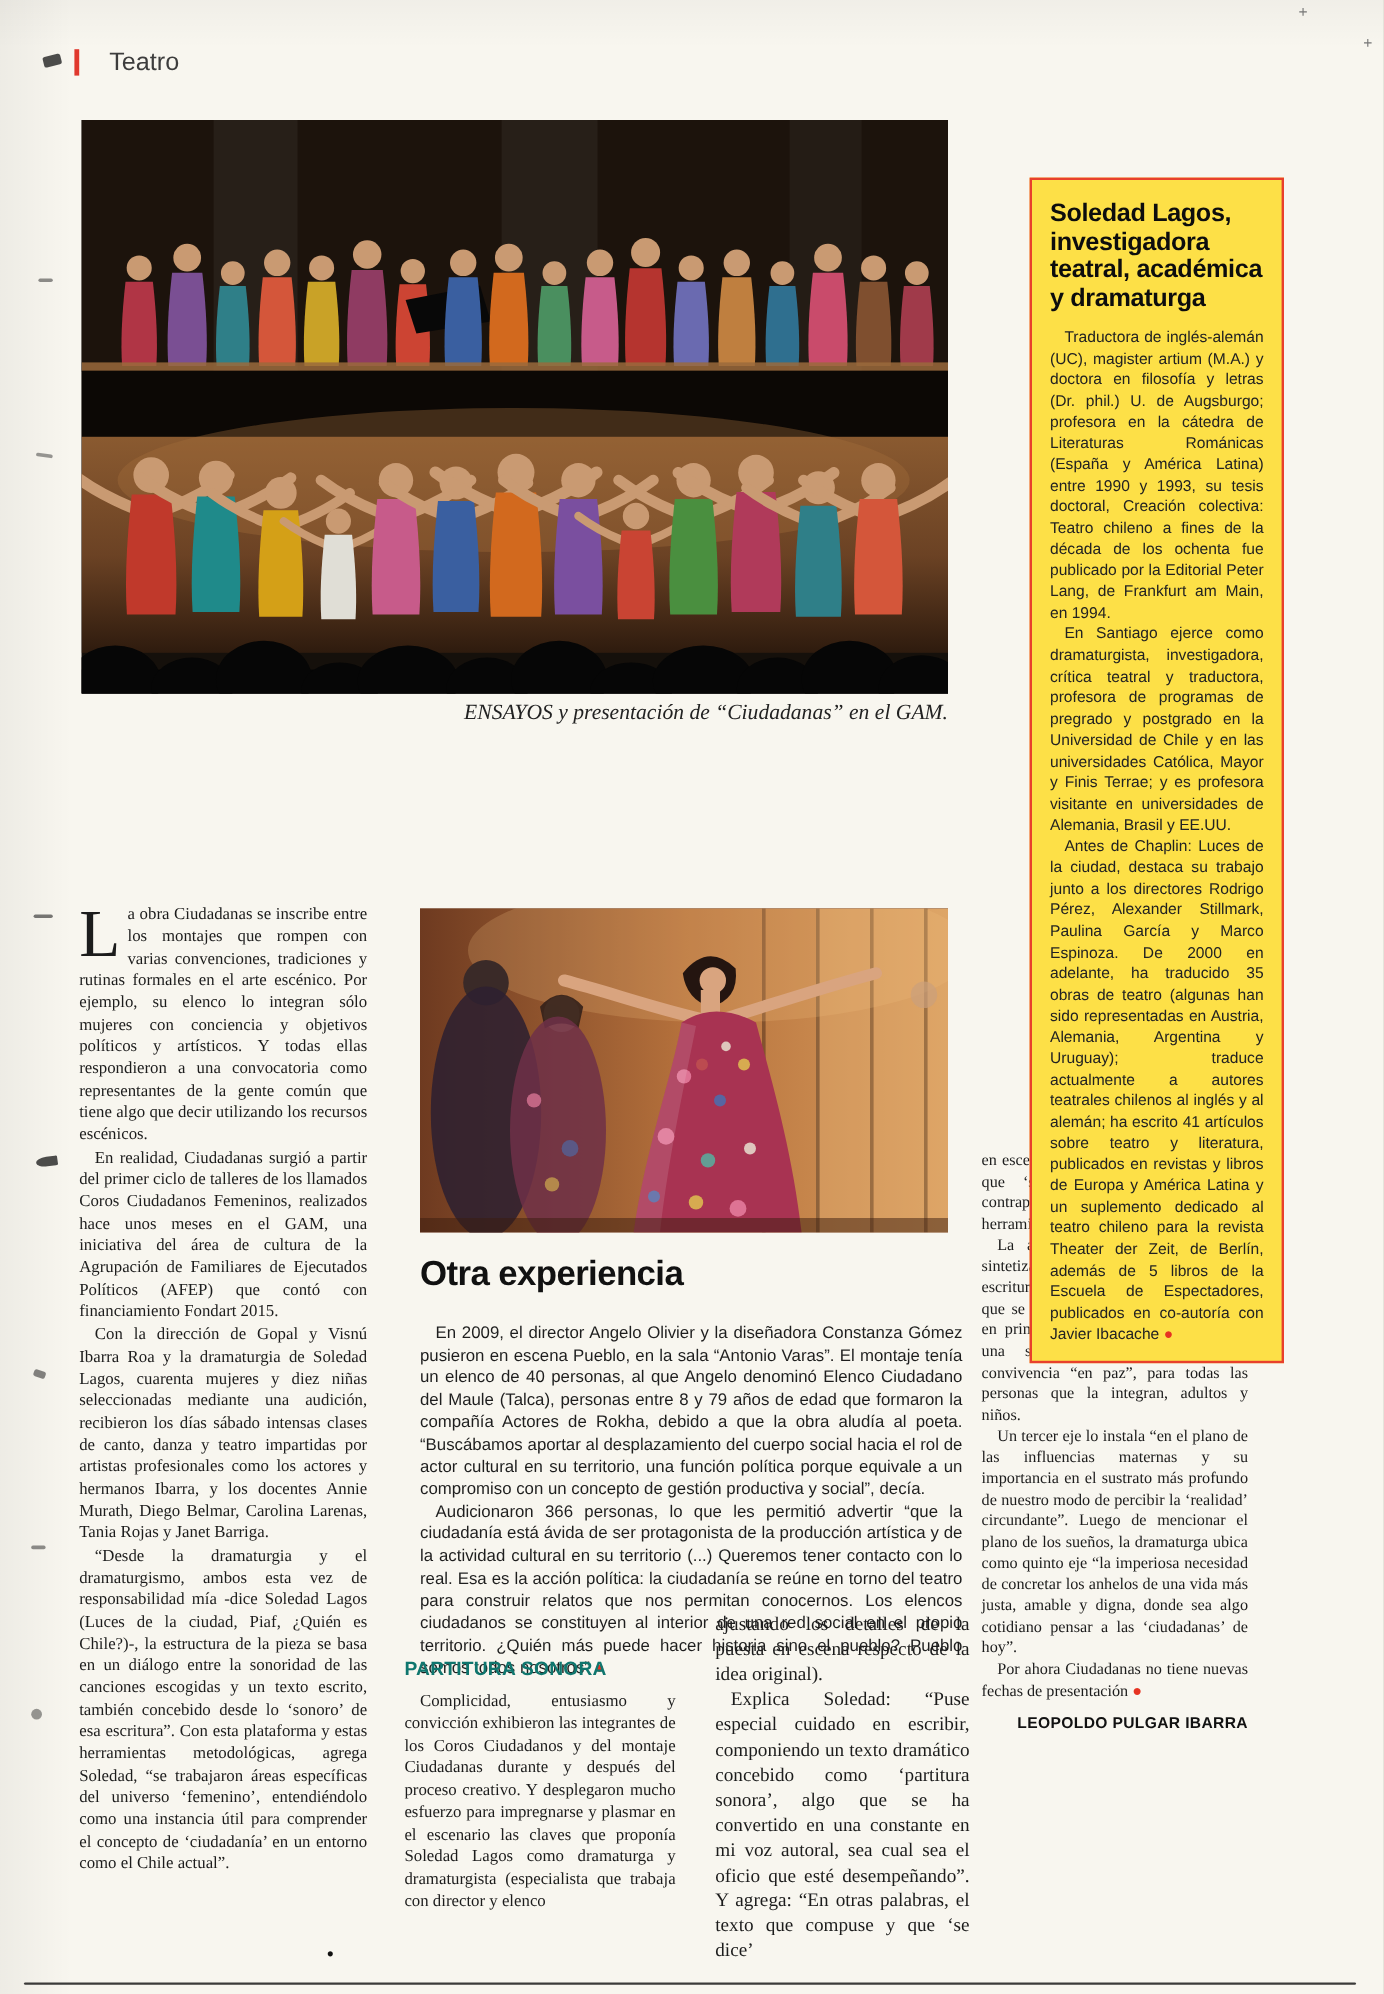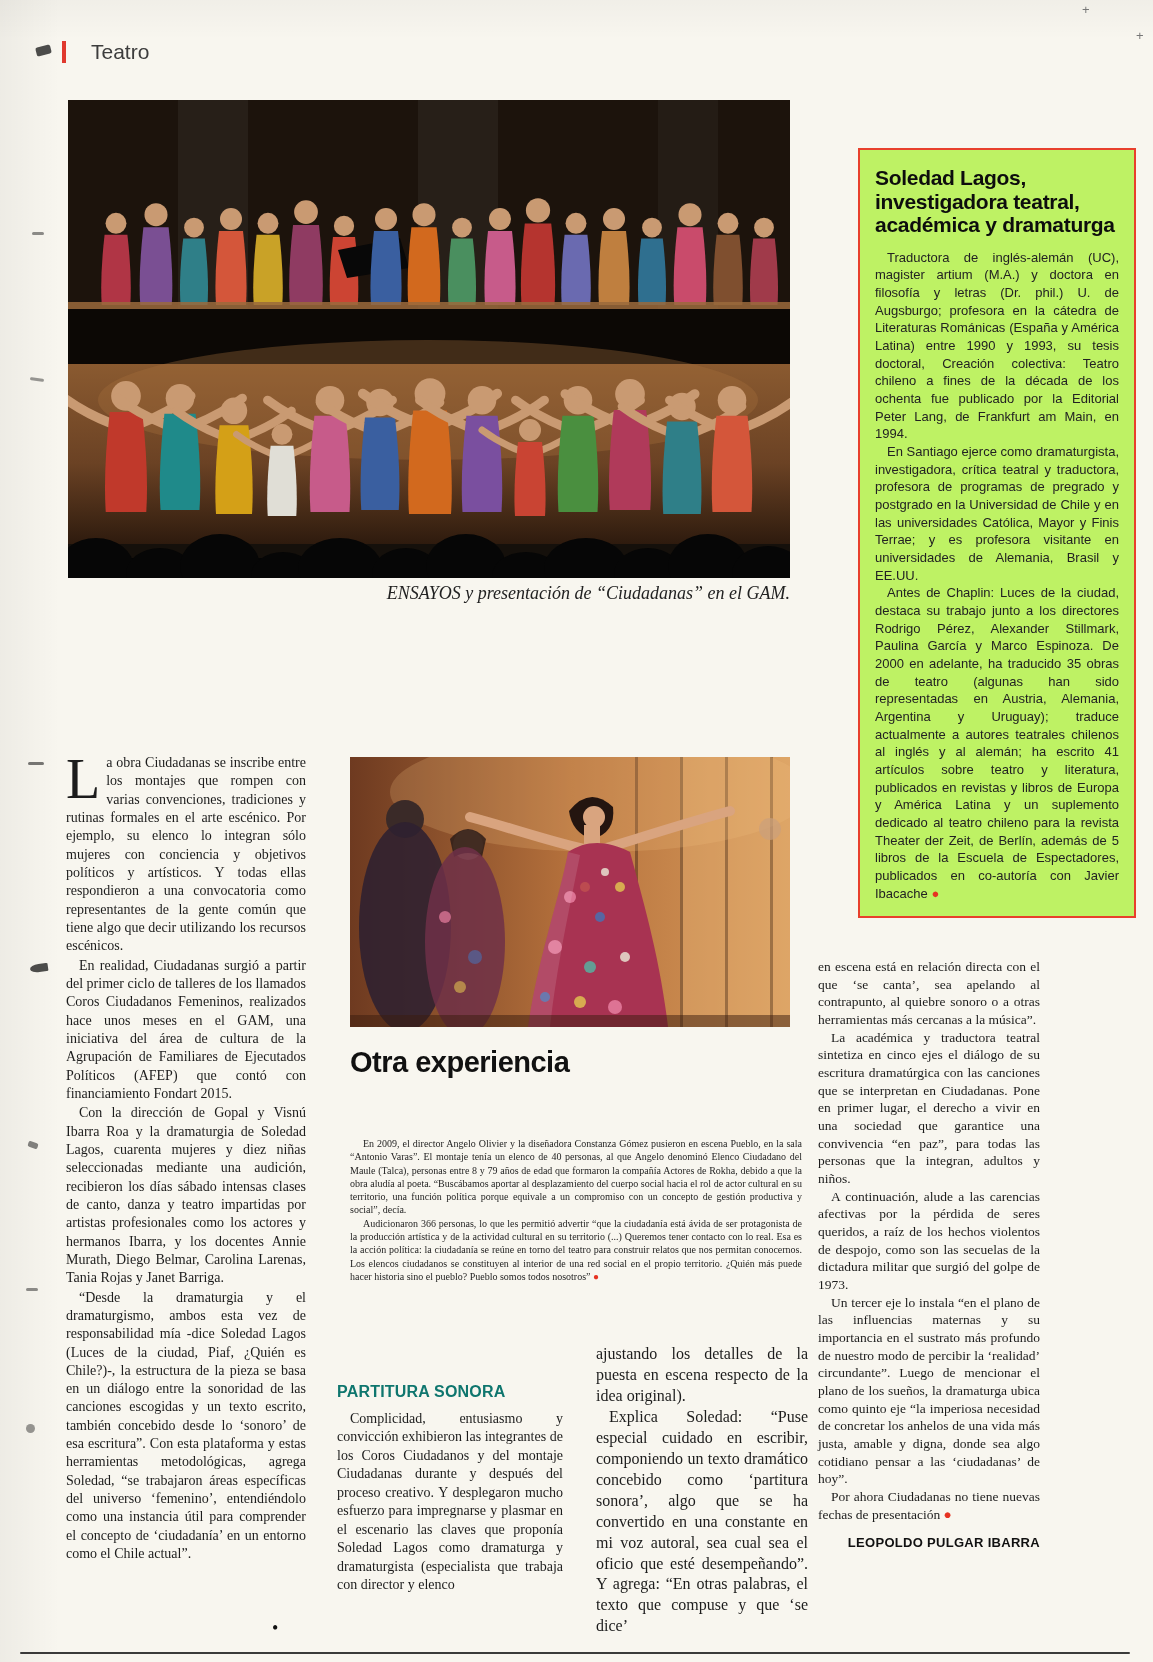--- a/index.html
+++ b/index.html
@@ -28,42 +28,42 @@
   .col-left{position:absolute;left:66px;top:754px;width:240px;font-size:14px;line-height:1.31;
             text-align:justify;}
   .col-left p{margin:0 0 1px 0;}
   .col-left p + p{text-indent:13px;}
   .col-left p.dropcap::first-letter{float:left;font-size:56px;line-height:44px;
             padding:3px 6px 0 0;font-weight:400;}
   
   .photo2{position:absolute;left:350px;top:757px;width:440px;height:270px;background:#6e3a20;}
   .oe-heading{position:absolute;left:350px;top:1046px;font-family:"Liberation Sans",sans-serif;
               font-weight:bold;font-size:29px;letter-spacing:-0.5px;color:#111;}
-  .oe-body{position:absolute;left:350px;top:1137px;width:452px;
-           font-family:Liberation Serif, serif;font-size:10px;line-height:1.33;
+  .oe-body{position:absolute;left:350px;top:1101px;width:452px;
+           font-family:Liberation Sans, sans-serif;font-size:14px;line-height:1.33;
            text-align:justify;color:#1e1e1e;}
   .oe-body p{margin:0;text-indent:13px;}
   
   .colA{position:absolute;left:337px;top:1383px;width:226px;}
   .colA h3{margin:0 0 9px 0;font-family:"Liberation Sans",sans-serif;font-size:16px;
            letter-spacing:.2px;color:#0f766e;}
   .colA p{margin:0;font-size:14px;line-height:1.32;text-align:justify;text-indent:13px;}
   .colB{position:absolute;left:596px;top:1344px;width:212px;font-size:16px;line-height:1.31;
         text-align:justify;}
   .colB p{margin:0;}
   .colB p + p{text-indent:13px;}
   .colC{position:absolute;left:818px;top:958px;width:222px;font-size:13.5px;line-height:1.31;
         text-align:justify;}
   .colC p{margin:0;}
   .colC p + p{text-indent:13px;}
   .byline{margin-top:10px;text-align:right;font-family:"Liberation Sans",sans-serif;
           font-weight:bold;font-size:13px;letter-spacing:.3px;color:#111;}
   
-  .sidebar{position:absolute;left:858px;top:148px;width:278px;box-sizing:border-box;
-           border:2px solid #e8402c;background:#bef264;padding:16px 15px 14px 15px;}
+  .sidebar{position:absolute;left:858px;top:148px;width:212px;box-sizing:border-box;
+           border:2px solid #e8402c;background:#fde047;padding:16px 15px 14px 15px;}
   .sidebar h2{margin:0 0 12px 0;font-family:"Liberation Sans",sans-serif;font-size:21px;
               line-height:1.12;letter-spacing:-0.3px;color:#0d0d0d;}
   .sidebar p{margin:0;font-family:"Liberation Sans",sans-serif;font-size:13px;
              line-height:1.36;text-align:justify;text-indent:12px;color:#222;}
   .dot{color:#e63322;font-style:normal;}
   
   .footer{position:absolute;left:66px;top:1566px;display:flex;align-items:baseline;gap:10px;}
   .footer .pnum{font-family:"Liberation Serif",serif;font-size:30px;color:#161616;}
   .footer .mag{font-family:"Liberation Sans",sans-serif;font-weight:bold;font-size:19px;
                color:#d42b1e;letter-spacing:.5px;}
@@ -250,21 +250,20 @@
   </div>
 
   <div class="colB">
     <p>ajustando los detalles de la puesta en escena respecto de la idea original).</p>
     <p>Explica Soledad: “Puse especial cuidado en escribir, componiendo un texto dramático concebido como ‘partitura sonora’, algo que se ha convertido en una constante en mi voz autoral, sea cual sea el oficio que esté desempeñando”. Y agrega: “En otras palabras, el texto que compuse y que ‘se dice’</p>
   </div>
 
   <div class="colC">
     <p>en escena está en relación directa con el que ‘se canta’, sea apelando al contrapunto, al quiebre sonoro o a otras herramientas más cercanas a la música”.</p>
     <p>La académica y traductora teatral sintetiza en cinco ejes el diálogo de su escritura dramatúrgica con las canciones que se interpretan en Ciudadanas. Pone en primer lugar, el derecho a vivir en una sociedad que garantice una convivencia “en paz”, para todas las personas que la integran, adultos y niños.</p>
-    <p>A continuación, alude a las carencias afectivas por la pérdida de seres queridos, a raíz de los hechos violentos de despojo, como son las secuelas de la dictadura militar que surgió del golpe de 1973.</p>
     <p>Un tercer eje lo instala “en el plano de las influencias maternas y su importancia en el sustrato más profundo de nuestro modo de percibir la ‘realidad’ circundante”. Luego de mencionar el plano de los sueños, la dramaturga ubica como quinto eje “la imperiosa necesidad de concretar los anhelos de una vida más justa, amable y digna, donde sea algo cotidiano pensar a las ‘ciudadanas’ de hoy”.</p>
     <p><span>Por ahora Ciudadanas no tiene nuevas fechas de presentación</span> <span class="dot">●</span></p>
     <div class="byline">LEOPOLDO PULGAR IBARRA</div>
   </div>
 
   <div class="sidebar">
     <h2>Soledad Lagos, investigadora teatral, académica y dramaturga</h2>
     <p>Traductora de inglés-alemán (UC), magister artium (M.A.) y doctora en filosofía y letras (Dr. phil.) U. de Augsburgo; profesora en la cátedra de Literaturas Románicas (España y América Latina) entre 1990 y 1993, su tesis doctoral, Creación colectiva: Teatro chileno a fines de la década de los ochenta fue publicado por la Editorial Peter Lang, de Frankfurt am Main, en 1994.</p>
     <p>En Santiago ejerce como dramaturgista, investigadora, crítica teatral y traductora, profesora de programas de pregrado y postgrado en la Universidad de Chile y en las universidades Católica, Mayor y Finis Terrae; y es profesora visitante en universidades de Alemania, Brasil y EE.UU.</p>
     <p><span>Antes de Chaplin: Luces de la ciudad, destaca su trabajo junto a los directores Rodrigo Pérez, Alexander Stillmark, Paulina García y Marco Espinoza. De 2000 en adelante, ha traducido 35 obras de teatro (algunas han sido representadas en Austria, Alemania, Argentina y Uruguay); traduce actualmente a autores teatrales chilenos al inglés y al alemán; ha escrito 41 artículos sobre teatro y literatura, publicados en revistas y libros de Europa y América Latina y un suplemento dedicado al teatro chileno para la revista Theater der Zeit, de Berlín, además de 5 libros de la Escuela de Espectadores, publicados en co-autoría con Javier Ibacache</span> <span class="dot">●</span></p>

